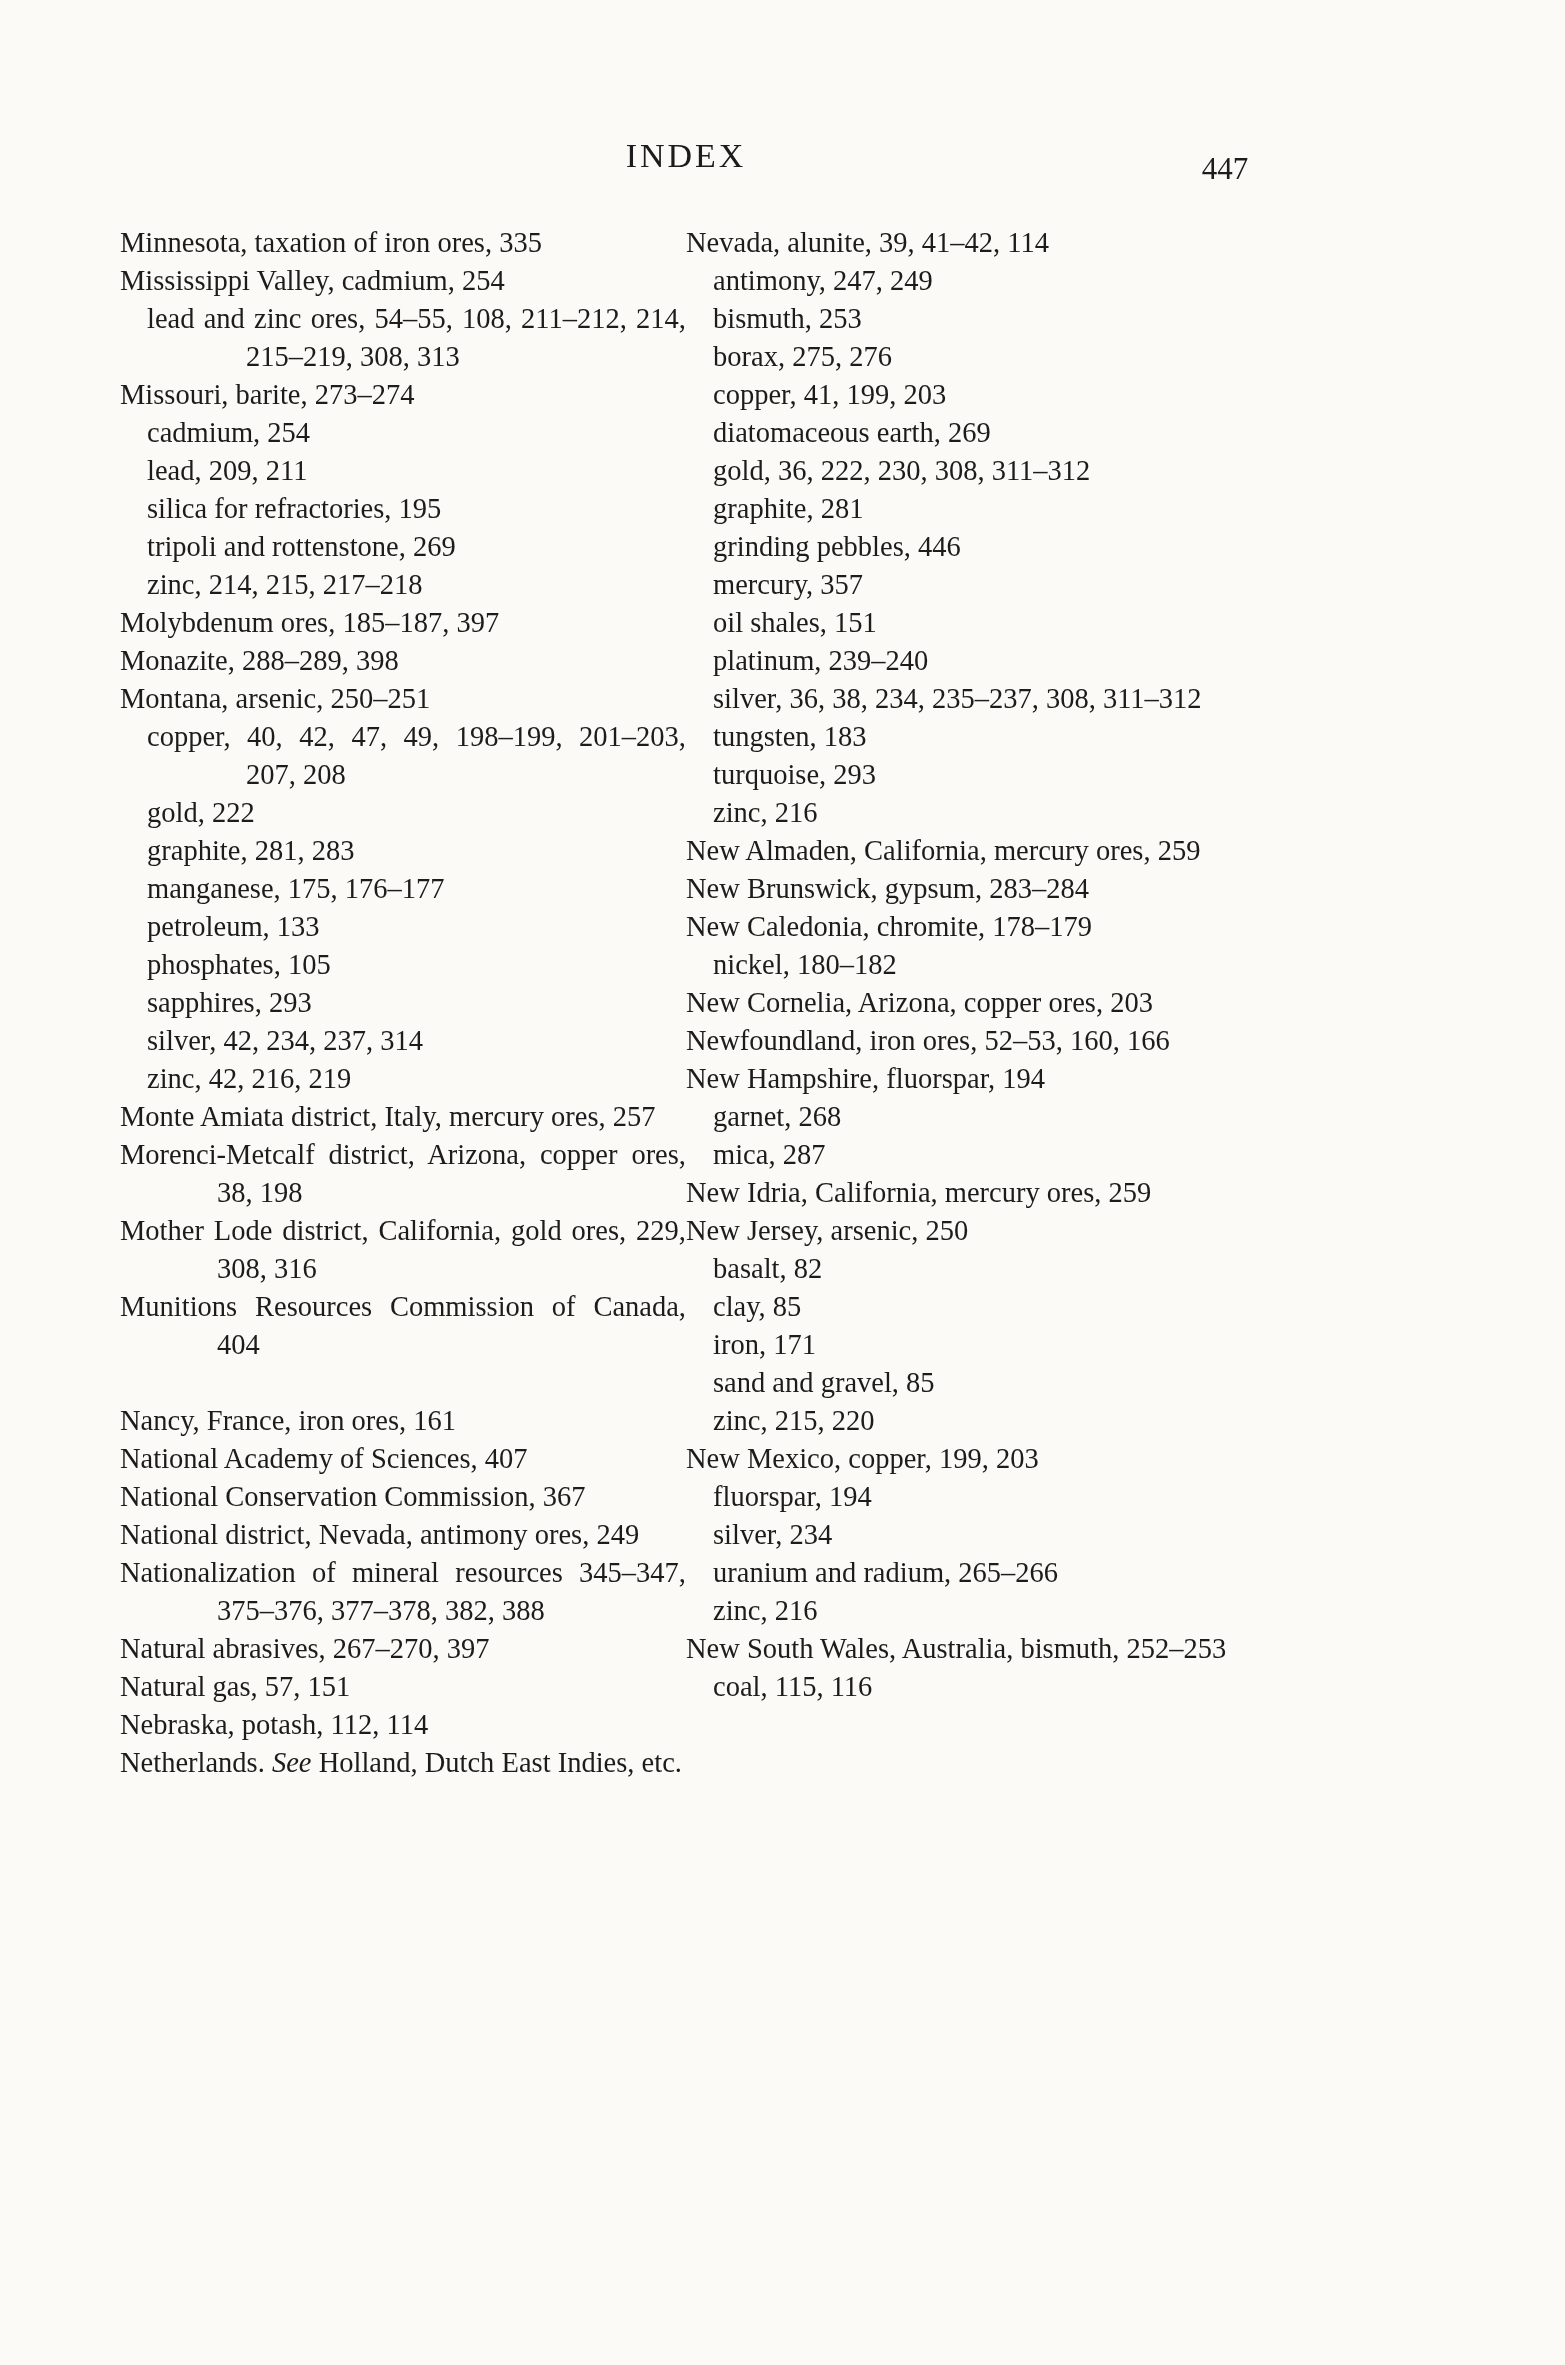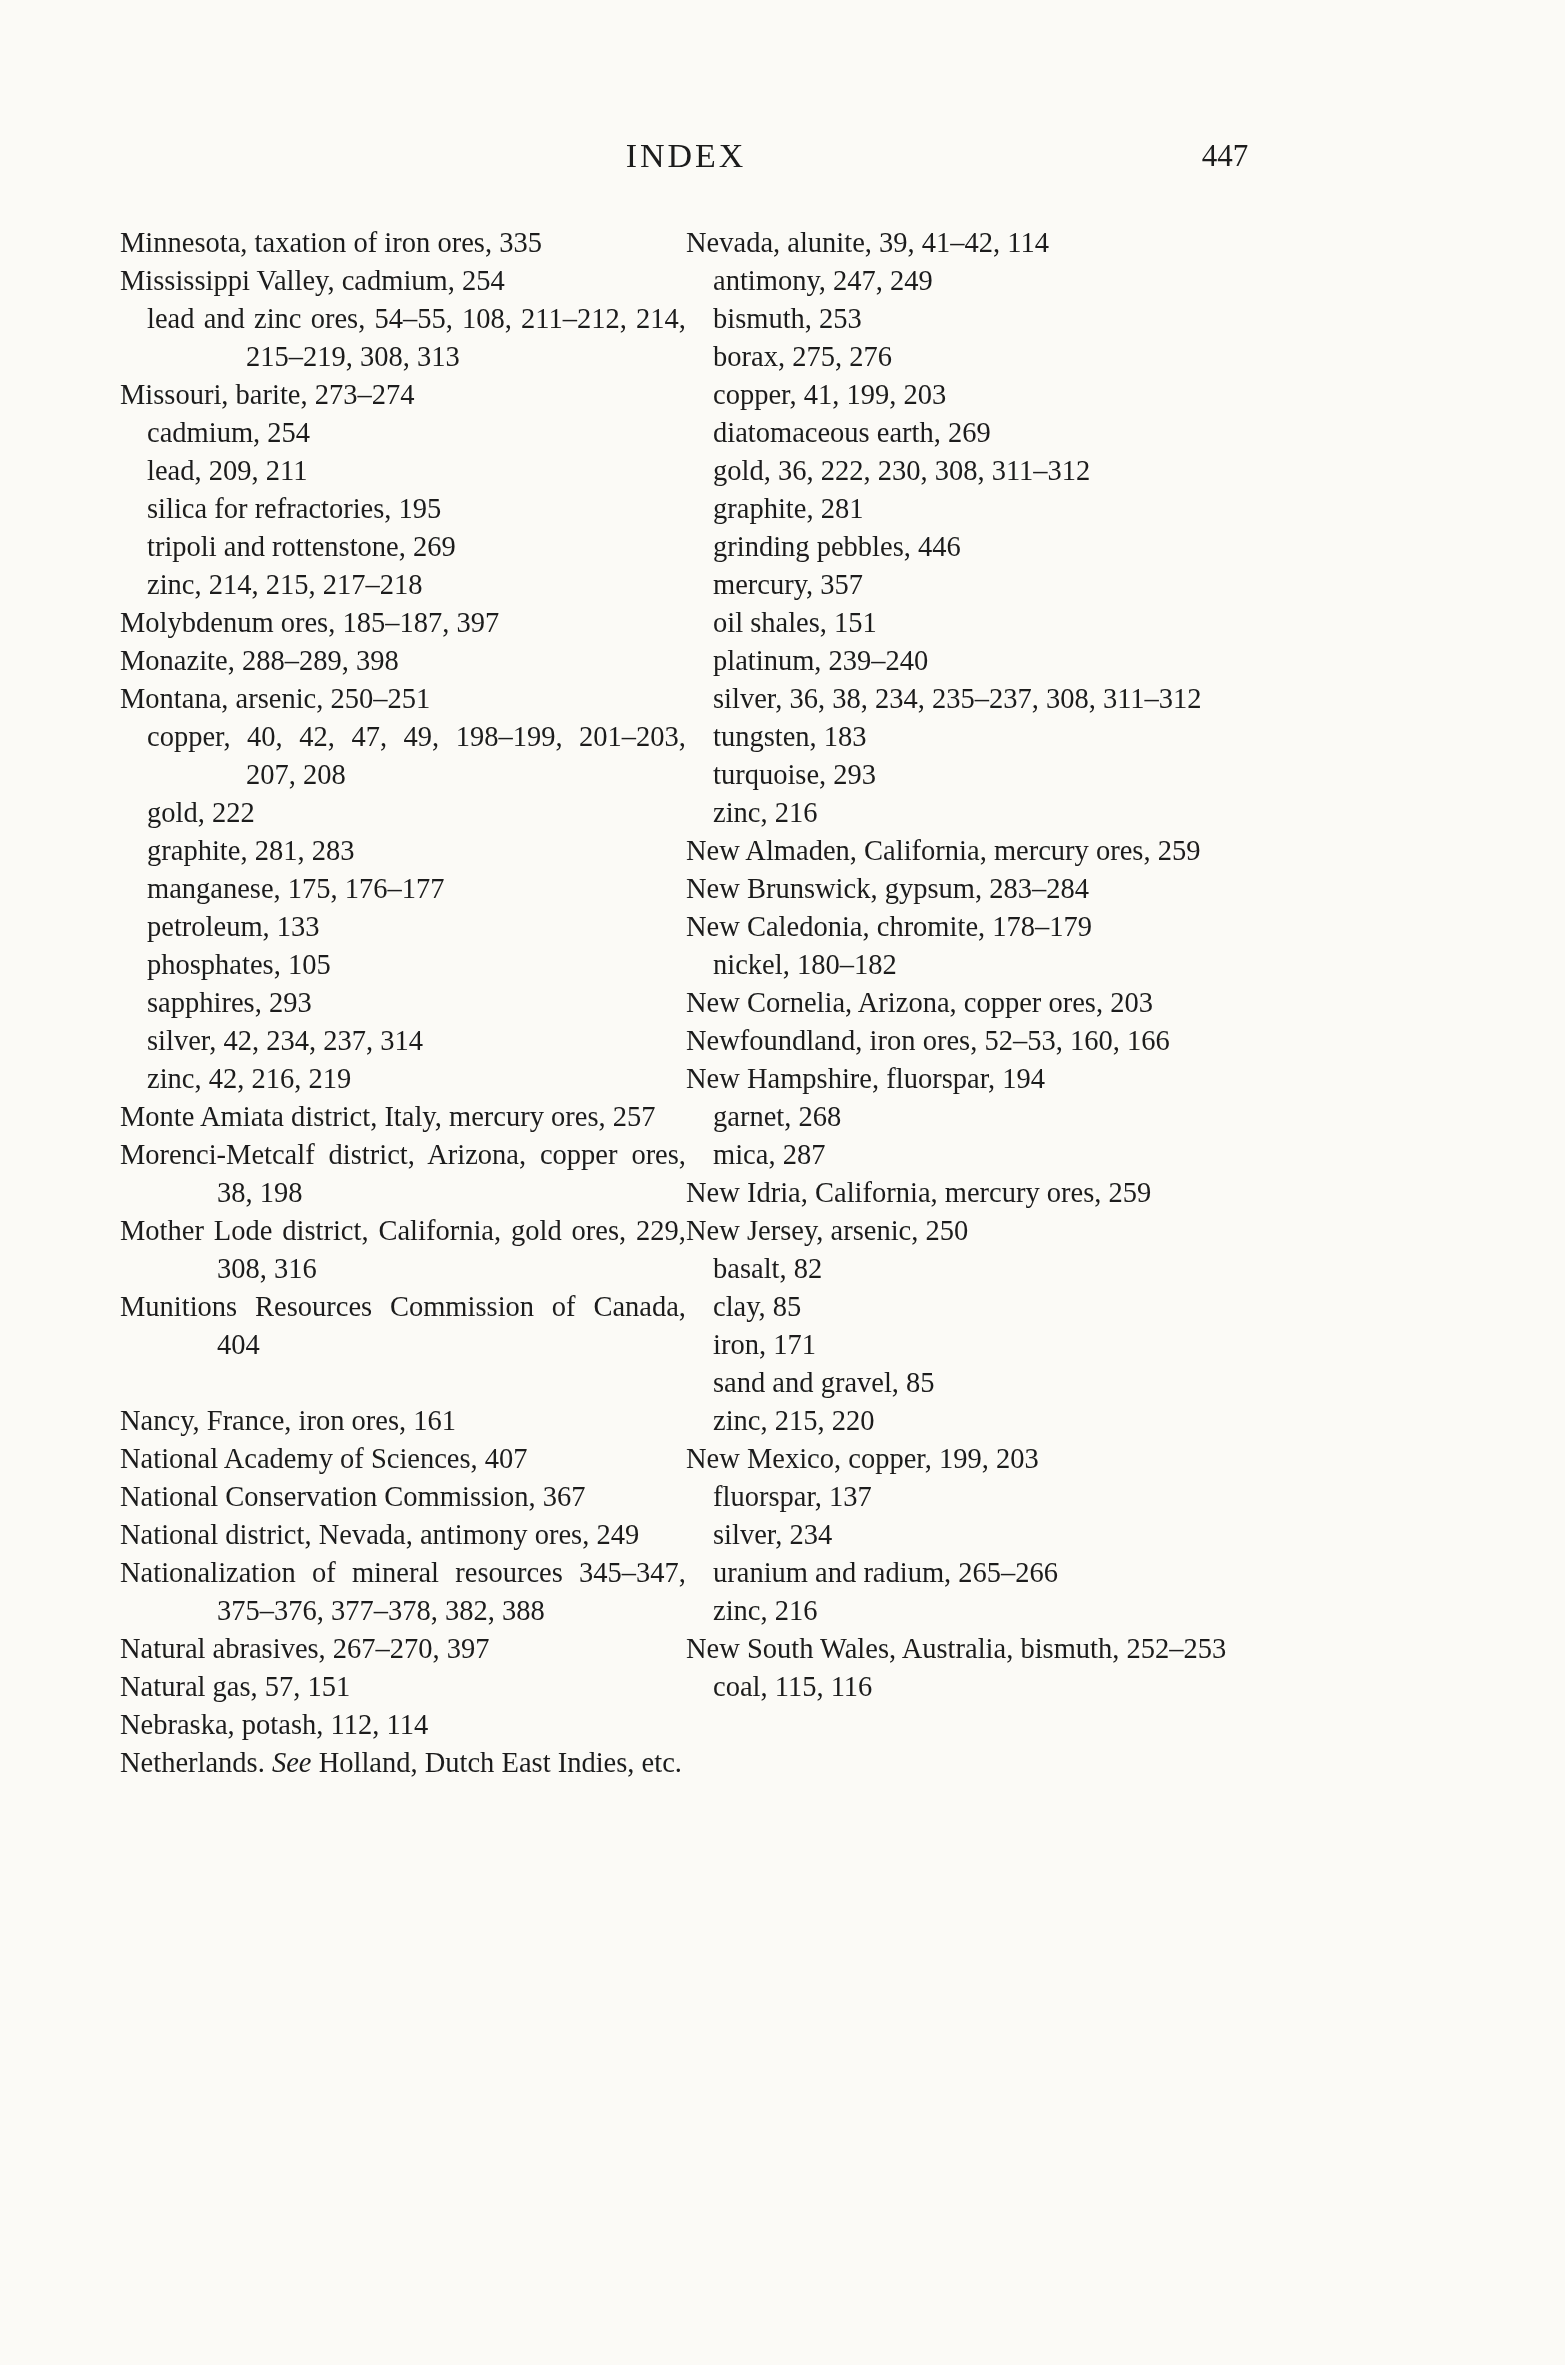--- a/index.html
+++ b/index.html
@@ -30,21 +30,21 @@
     right: 0;
     text-align: center;
     font-size: 34px;
     font-weight: 400;
     letter-spacing: 2.9px;
     line-height: 49px;
   }
   .page-number {
     position: absolute;
     right: 3.8px;
-    top: 0;
+    top: 13px;
     font-size: 31px;
     line-height: 49px;
   }
   .columns {
     display: flex;
     align-items: flex-start;
   }
   .col {
     flex: 1 1 0;
     min-width: 0;
@@ -139,21 +139,21 @@
         <p class="entry sub"><span>garnet, 268</span></p>
         <p class="entry sub"><span>mica, 287</span></p>
         <p class="entry main"><span>New Idria, California, mercury ores, 259</span></p>
         <p class="entry main"><span>New Jersey, arsenic, 250</span></p>
         <p class="entry sub"><span>basalt, 82</span></p>
         <p class="entry sub"><span>clay, 85</span></p>
         <p class="entry sub"><span>iron, 171</span></p>
         <p class="entry sub"><span>sand and gravel, 85</span></p>
         <p class="entry sub"><span>zinc, 215, 220</span></p>
         <p class="entry main"><span>New Mexico, copper, 199, 203</span></p>
-        <p class="entry sub"><span>fluorspar, 137</span></p>
+        <p class="entry sub"><span>fluorspar, 194</span></p>
         <p class="entry sub"><span>silver, 234</span></p>
         <p class="entry sub"><span>uranium and radium, 265–266</span></p>
         <p class="entry sub"><span>zinc, 216</span></p>
         <p class="entry main"><span>New South Wales, Australia, bismuth, 252–253</span></p>
         <p class="entry sub"><span>coal, 115, 116</span></p>
       </section>
   </main>
 </div>
 
 

